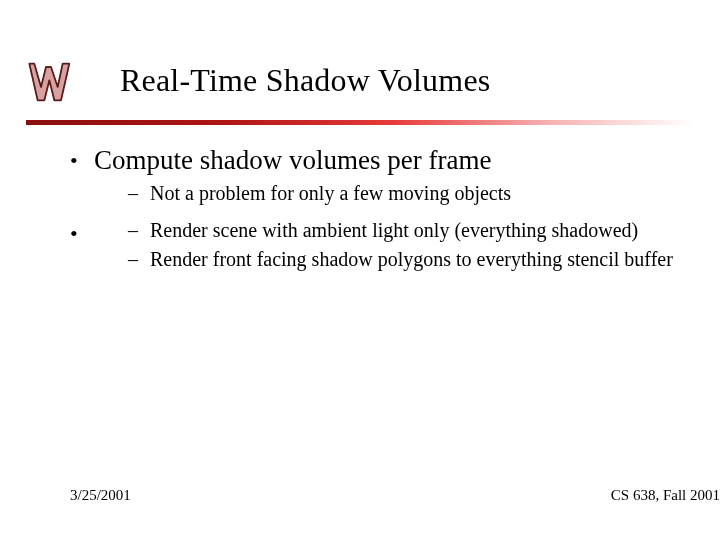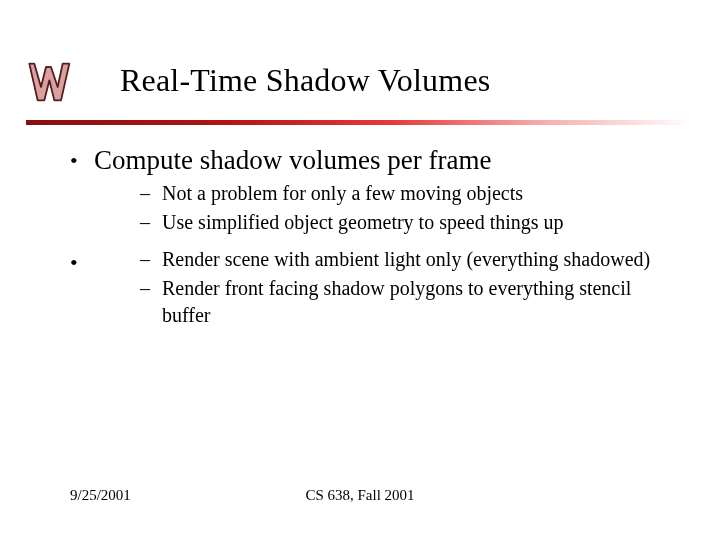--- a/index.html
+++ b/index.html
@@ -72,41 +72,41 @@
   ul.sub {
     margin: 2px 0 10px 0;
     padding: 0 0 0 28px;
     list-style: none;
   }
   ul.sub > li {
     position: relative;
     padding-left: 24px;
     font-size: 20px;
     line-height: 1.35;
-    margin: 2px 16px;
+    margin: 2px 4px;
   }
   ul.sub > li::before {
     content: "–";
     position: absolute;
     left: 2px;
     top: 0;
     font-size: 20px;
   }
   .footer-date {
     position: absolute;
     left: 70px;
     bottom: 36px;
     font-size: 15px;
   }
   .footer-course {
     position: absolute;
     left: 0;
     right: 0;
     bottom: 36px;
-    text-align: center;
+    text-align: right;
     font-size: 15px;
   }
 </style>
 </head>
 <body>
 
 <div class="slide">
 
   <div class="logo">
     <svg viewBox="0 0 60 56" width="50" height="48">
@@ -118,28 +118,27 @@
   <div class="title">Real-Time Shadow Volumes</div>
 
   <div class="rule"></div>
 
   <div class="body">
     <ul class="top">
       <li>
         <span>Compute shadow volumes per frame</span>
         <ul class="sub">
           <li>Not a problem for only a few moving objects</li>
-          <li>Use simplified object geometry to speed things up</li>
         </ul>
       </li>
       <li>
         <ul class="sub">
           <li>Render scene with ambient light only (everything shadowed)</li>
           <li>Render front facing shadow polygons to everything stencil buffer</li>
         </ul>
       </li>
     </ul>
   </div>
 
-  <div class="footer-date">9/25/2001</div>
+  <div class="footer-date">3/25/2001</div>
   <div class="footer-course">CS 638, Fall 2001</div>
 
 </div>
 
 </body></html>

